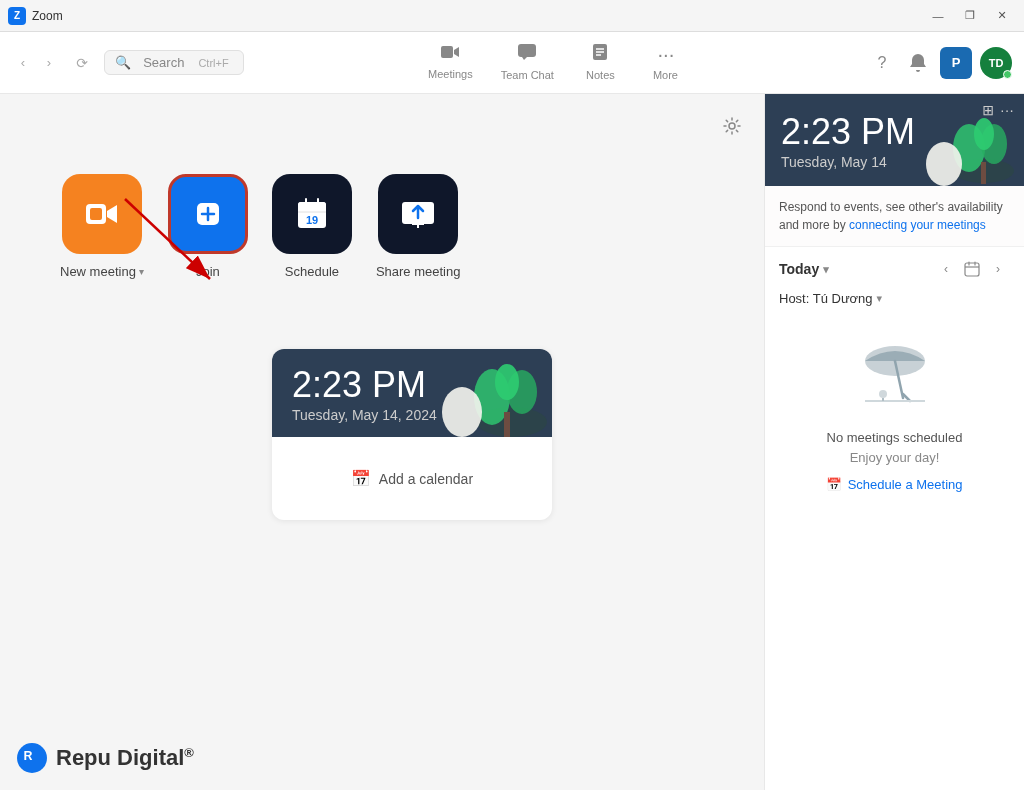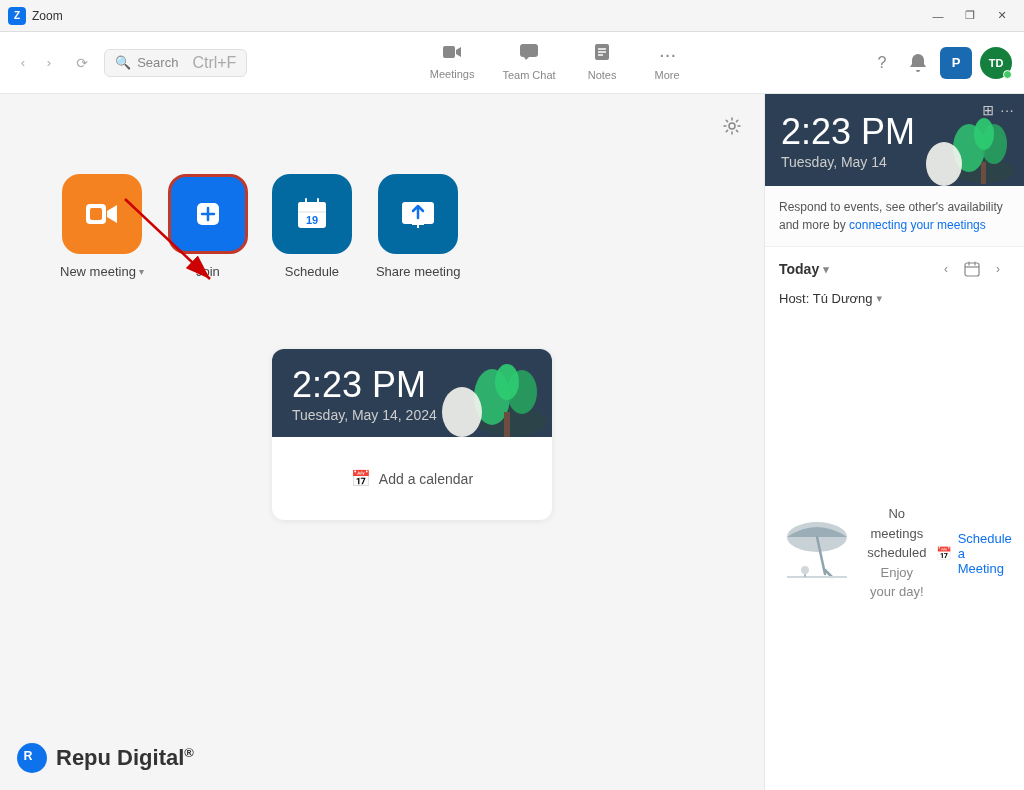--- a/index.html
+++ b/index.html
@@ -100,22 +100,22 @@
       align-items: center;
       gap: 6px;
       background: #f5f5f5;
       border: 1px solid #e0e0e0;
       border-radius: 6px;
       padding: 4px 10px;
       min-width: 140px;
       cursor: pointer;
     }
     .search-box-icon { color: #888; font-size: 13px; }
-    .search-box-text { font-size: 13px; color: #888; }
-    .search-shortcut { font-size: 16px; color: #aaa; margin-left: 8px; }
+    .search-box-text { font-size: 13px; color: #888; margin-left: 6px; }
+    .search-shortcut { font-size: 11px; color: #aaa; margin-left: 8px; }
 
     
     .nav-tabs {
       flex: 1;
       display: flex;
       align-items: center;
       justify-content: center;
       gap: 0;
     }
     .nav-tab {
@@ -230,21 +230,21 @@
       border-radius: 18px;
       display: flex;
       align-items: center;
       justify-content: center;
       cursor: pointer;
       font-size: 28px;
       color: white;
     }
     .action-btn-circle.orange { background: #f58220; }
     .action-btn-circle.blue { background: #0e72ed; border: 3px solid #c0392b; }
-    .action-btn-circle.blue-light { background: #0369a1; }
+    .action-btn-circle.blue-light { background: #0f172a; }
     .action-btn-label {
       font-size: 13px;
       color: #444;
       display: flex;
       align-items: center;
       gap: 3px;
     }
     .action-btn-label .dropdown-arrow { font-size: 10px; color: #888; }
 
     
@@ -376,22 +376,22 @@
       align-items: center;
       gap: 4px;
       cursor: pointer;
     }
     .host-arrow { color: #888; font-size: 11px; }
 
     
     .no-meetings {
       flex: 1;
       display: flex;
-      align-items: center;
-      justify-content: center;
+      flex-direction: column;
+      align-items: center;
       gap: 10px;
       padding: 20px;
     }
     .no-meetings-text {
       font-size: 13px;
       color: #666;
       text-align: center;
       line-height: 1.5;
     }
     .schedule-link {

